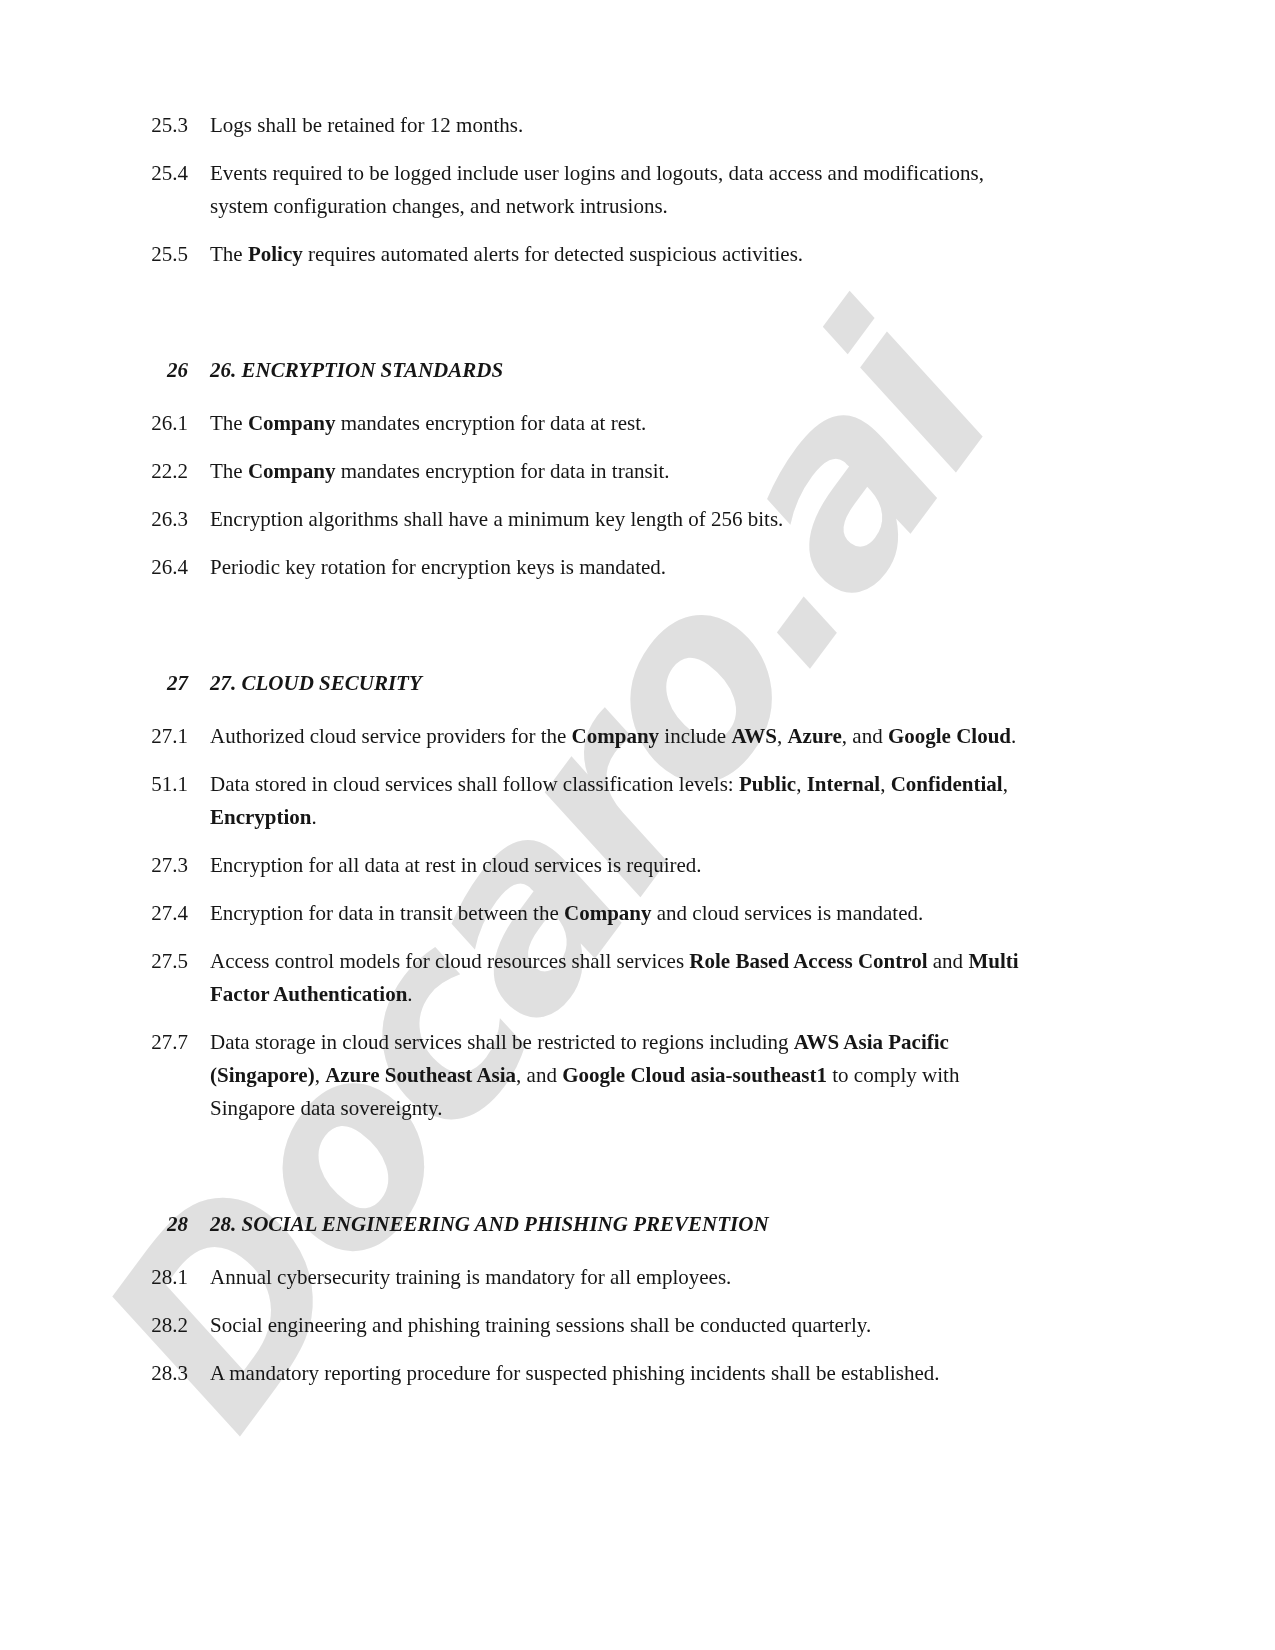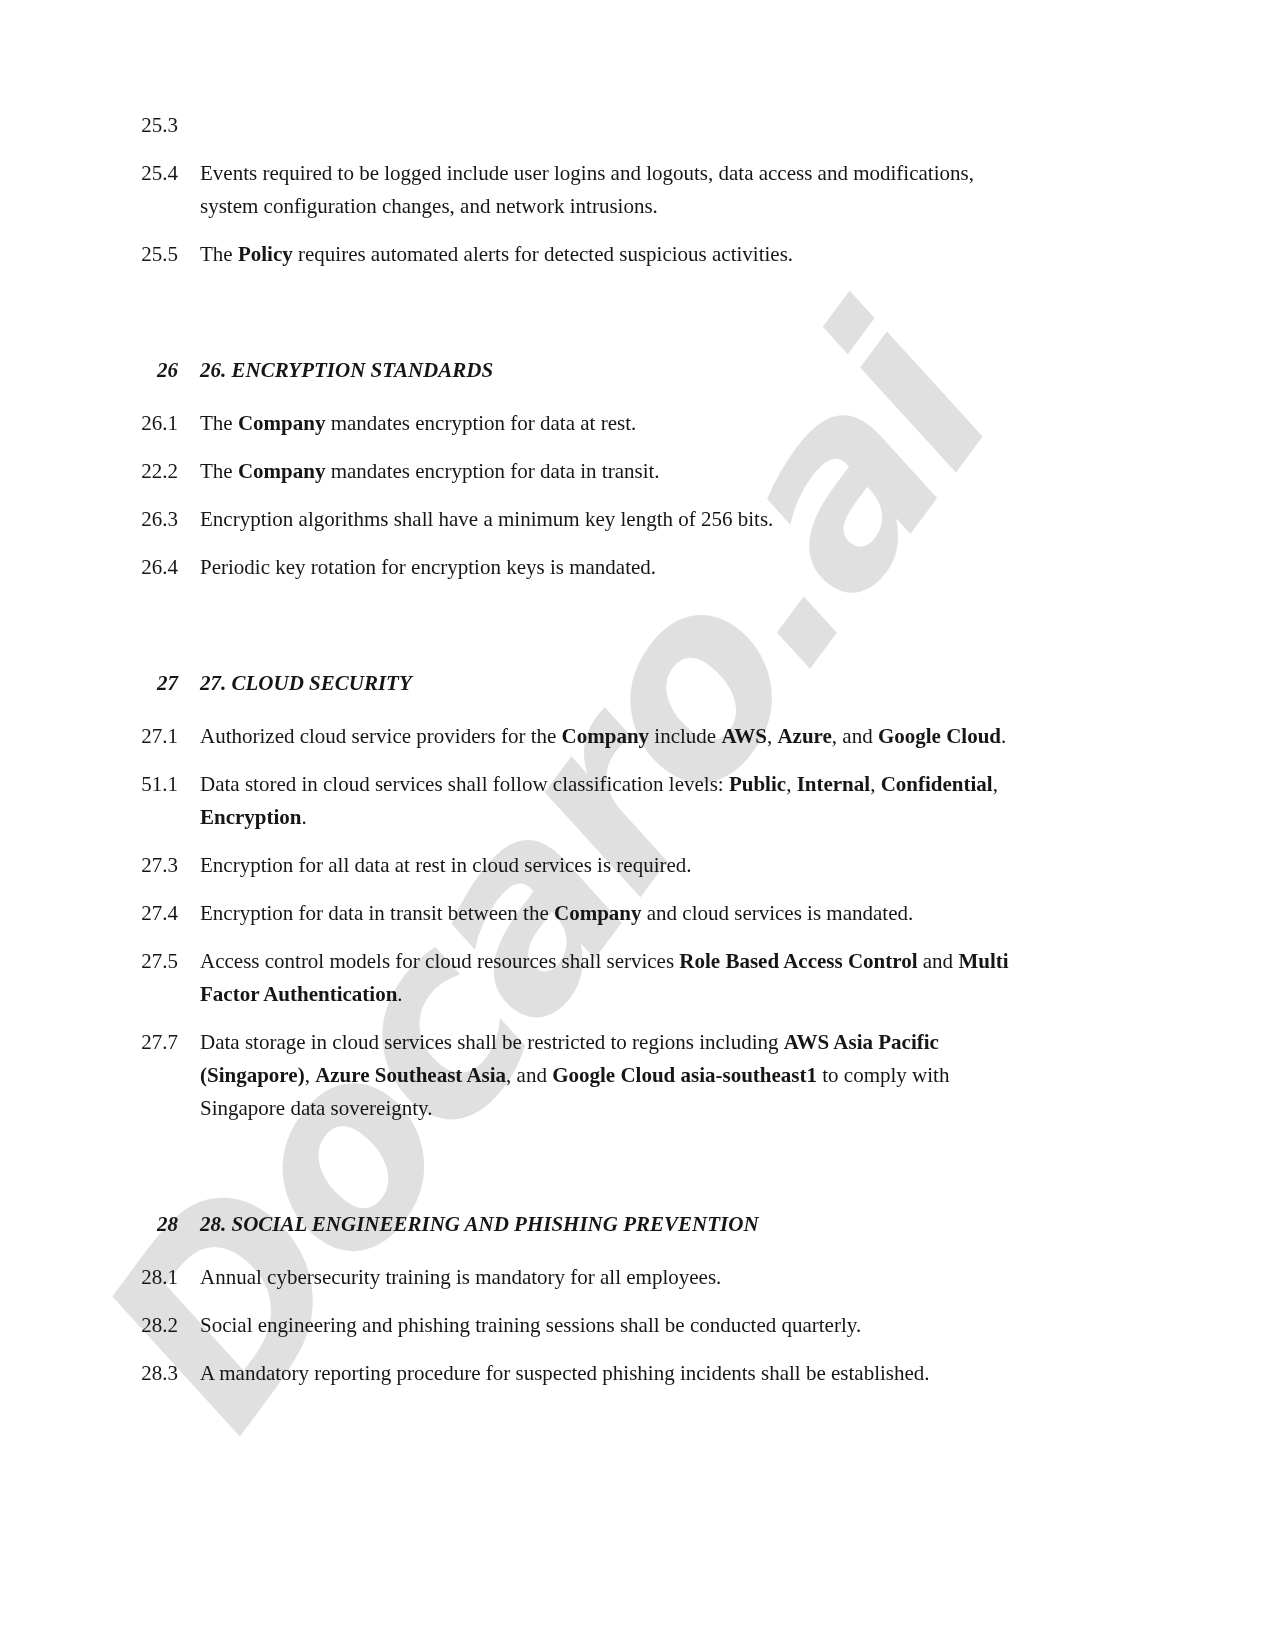--- a/index.html
+++ b/index.html
@@ -25,21 +25,21 @@
     font-style: italic;
     font-size: 255px;
     letter-spacing: -0.04em;
     color: #e0e0e0;
     white-space: nowrap;
     z-index: 0;
     user-select: none;
   }
   .content {
     position: absolute;
-    left: 118px;
+    left: 128px;
     top: 0;
     width: 1060px;
     padding-top: 109px;
     z-index: 1;
     display: flex;
     flex-direction: column;
     font-family: "Liberation Serif", "DejaVu Serif", serif;
     font-size: 21px;
     line-height: 33px;
     color: #161616;
@@ -72,20 +72,23 @@
   }
 </style>
 </head>
 <body>
 
 <div class="page">
   <div class="watermark">Docaro.ai</div>
   <div class="content">
       <div class="row">
         <div class="num">25.3</div>
+        <div class="txt">
+          <div class="line"><span>Logs shall be retained for 12 months.</span></div>
+        </div>
       </div>
       <div class="row">
         <div class="num">25.4</div>
         <div class="txt">
           <div class="line"><span>Events required to be logged include user logins and logouts, data access and modifications,</span></div>
           <div class="line"><span>system configuration changes, and network intrusions.</span></div>
         </div>
       </div>
       <div class="row">
         <div class="num">25.5</div>

